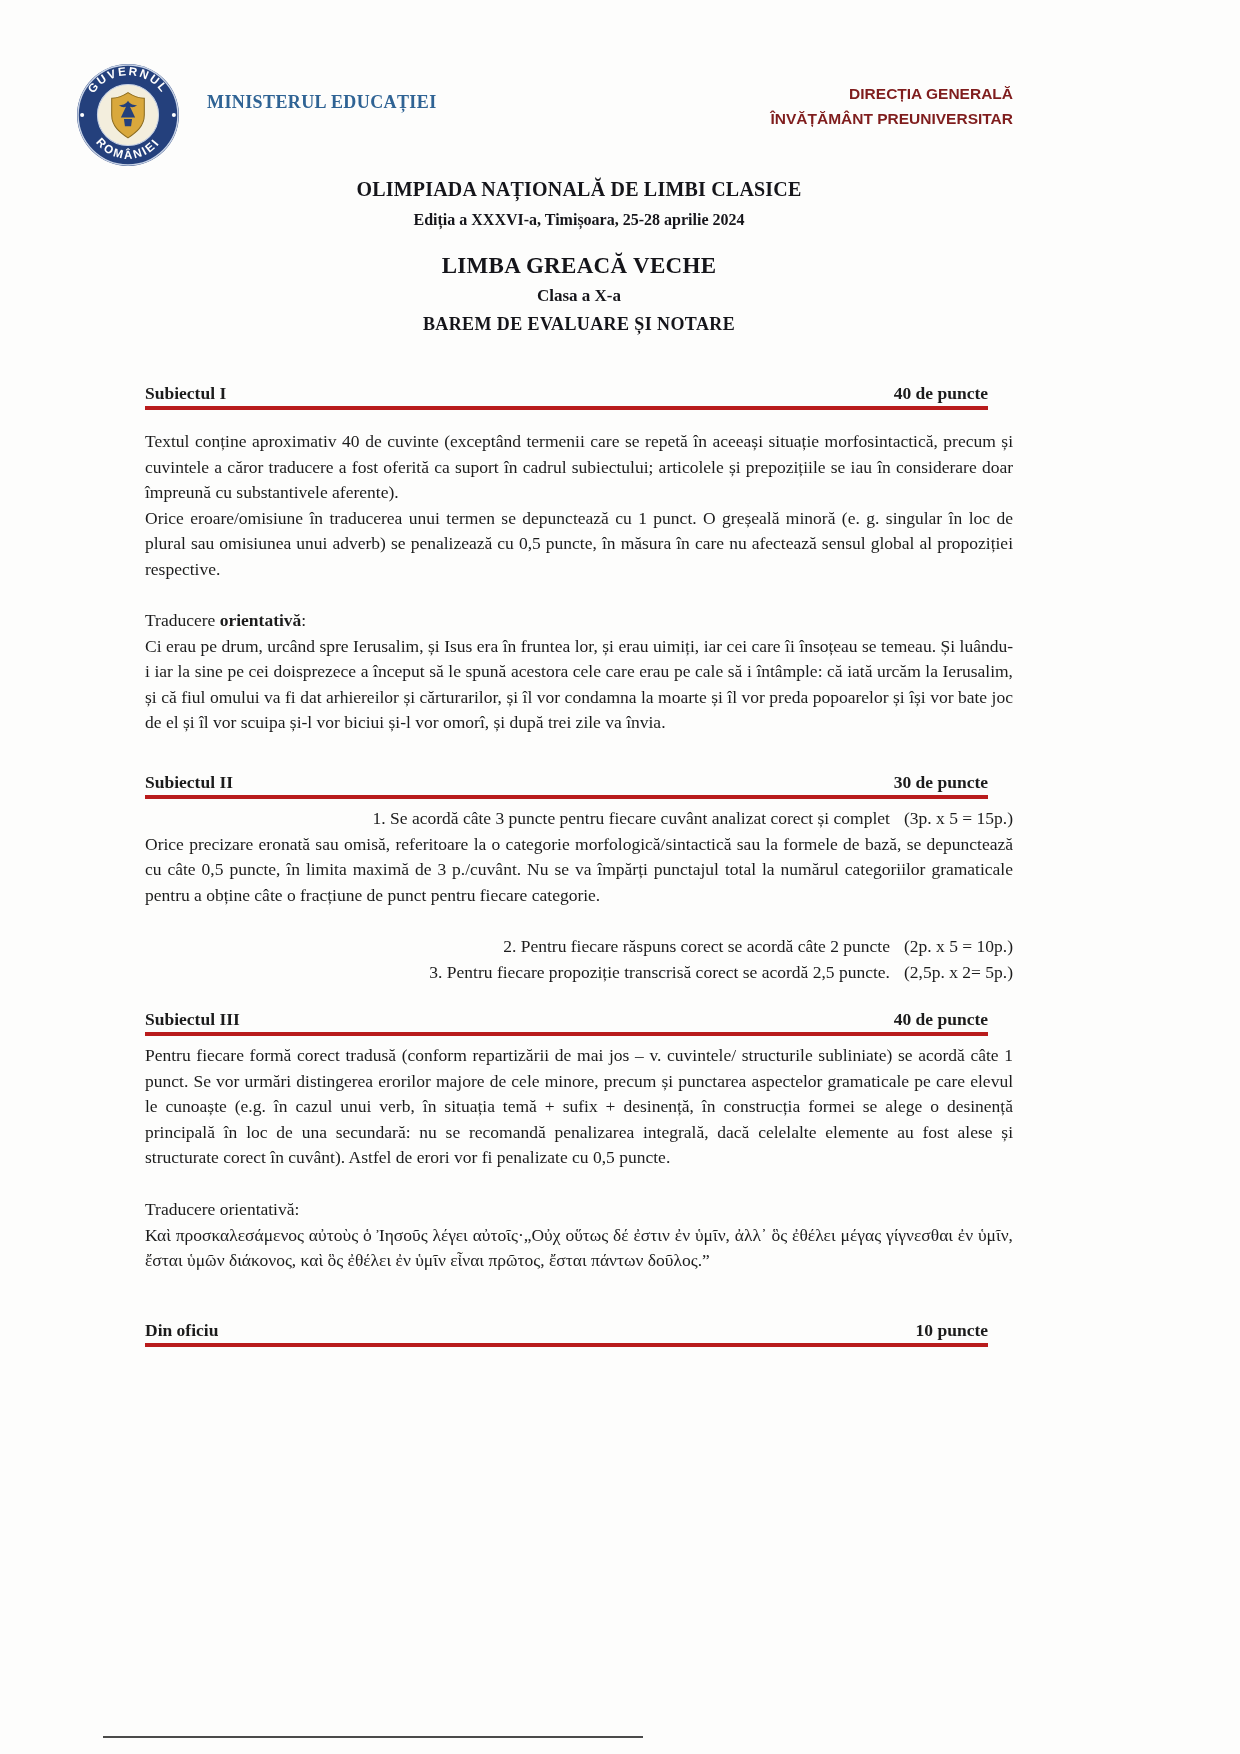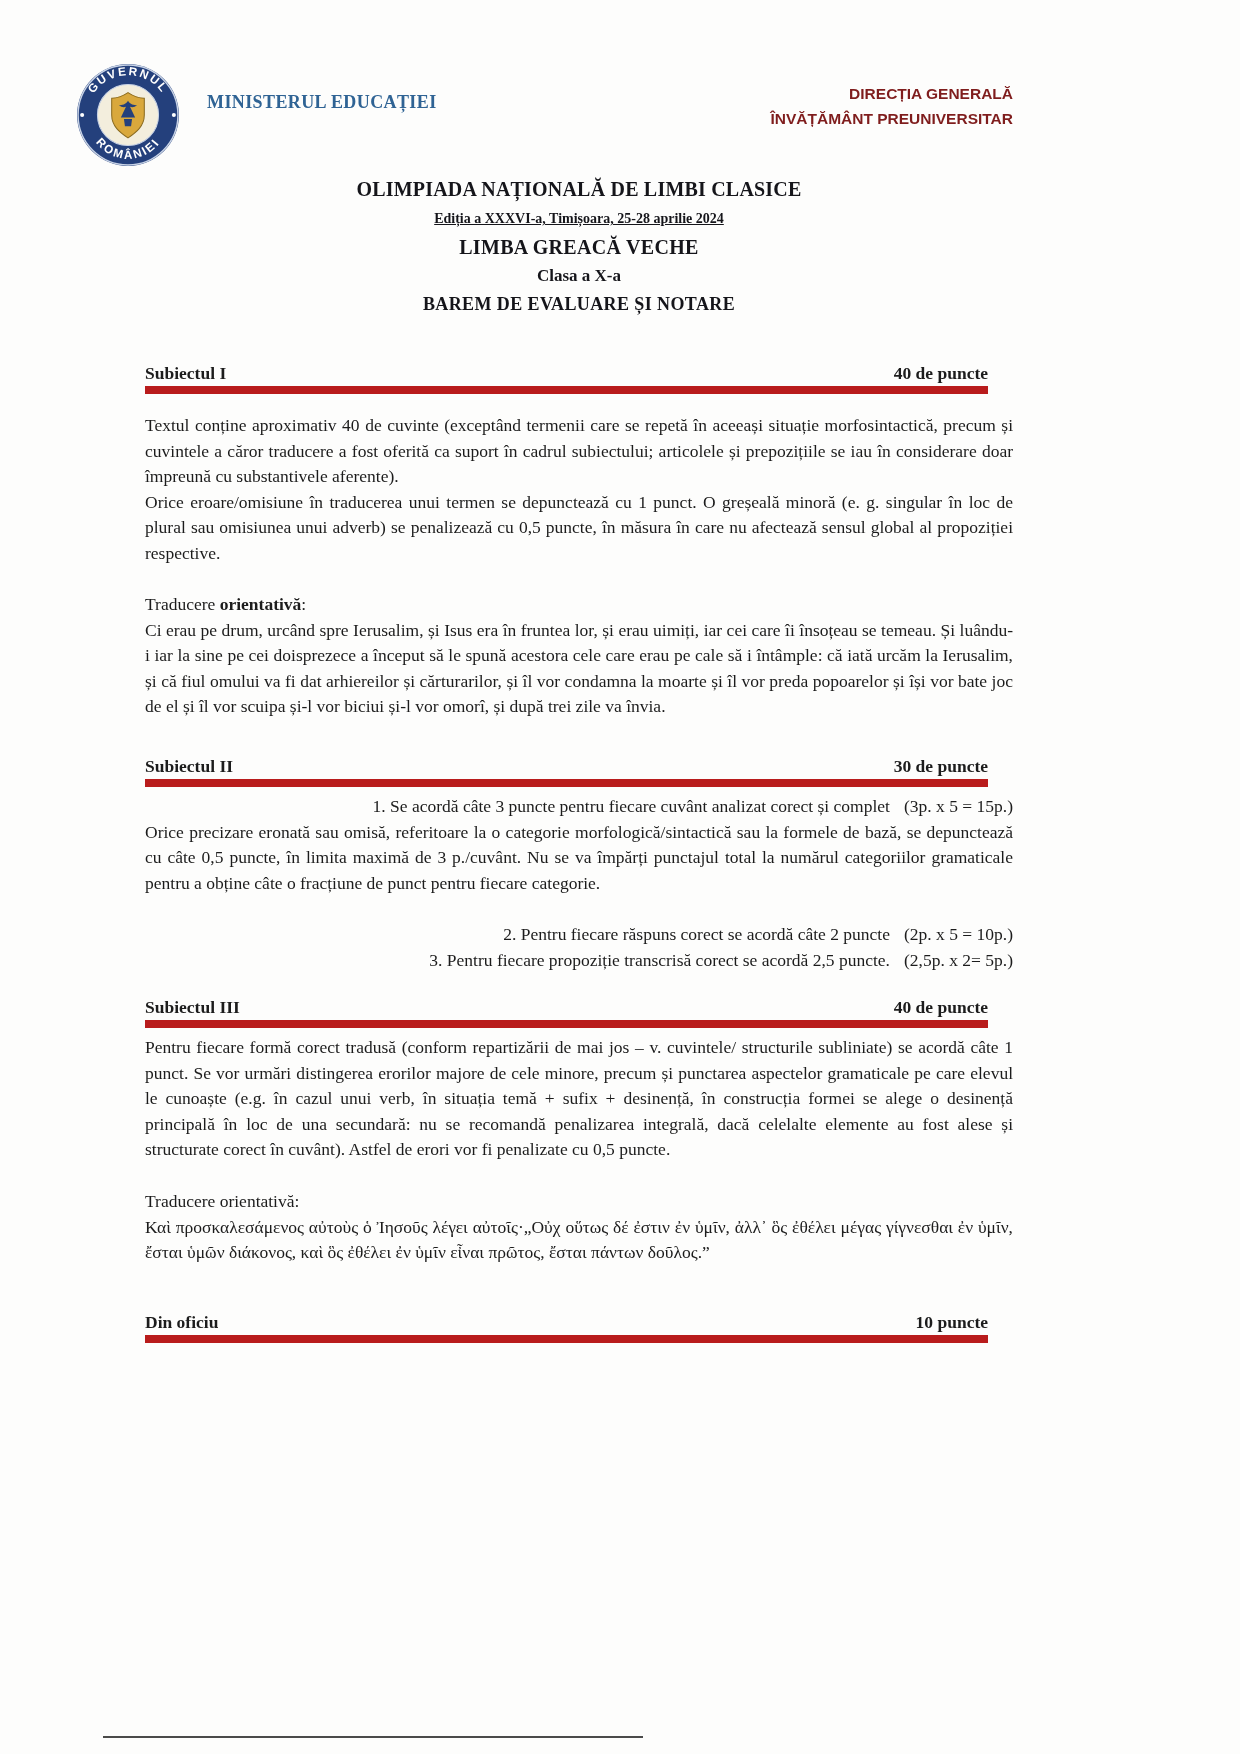--- a/index.html
+++ b/index.html
@@ -20,28 +20,28 @@
     color:#2f6394; letter-spacing:.4px; white-space:nowrap;
   }
   .header-right {
     text-align:right; margin-top:20px;
     font-family:"Liberation Sans","DejaVu Sans",sans-serif;
     font-weight:bold; font-size:15.5px; line-height:1.6; color:#7f1d1d;
   }
   
   .title-block { text-align:center; margin-top:10px; font-weight:bold; color:#15151a; }
   .title-l1 { font-size:20px; letter-spacing:.2px; }
-  .title-l2 { font-size:14px; margin-top:10px;text-decoration:underline; }
-  .title-l3 { font-size:20px; margin-top:9px; letter-spacing:.3px; }
+  .title-l2 { font-size:16px; margin-top:10px; }
+  .title-l3 { font-size:23px; margin-top:24px; letter-spacing:.3px; }
   .title-l4 { font-size:17px; margin-top:7px; }
   .title-l5 { font-size:18px; margin-top:8px; letter-spacing:.4px; }
   
   .rule-row {
     display:flex; justify-content:space-between; align-items:flex-end;
-    border-bottom:8px solid #b91c1c; padding-bottom:2px; margin-right:25px;
+    border-bottom:4px solid #b91c1c; padding-bottom:2px; margin-right:25px;
     font-weight:bold; font-size:17.5px;
   }
   .rule-row .pts { white-space:nowrap; }
   
   .body-text { font-size:17.5px; line-height:1.46; text-align:justify; }
   .gap-line { height:26px; }
   .item-row { display:flex; justify-content:flex-end; font-size:17.5px; line-height:1.46; }
   .item-row .pts { white-space:nowrap; padding-left:14px; }
   .bold { font-weight:bold; }
   .s1-rule { margin-top:48px; }

